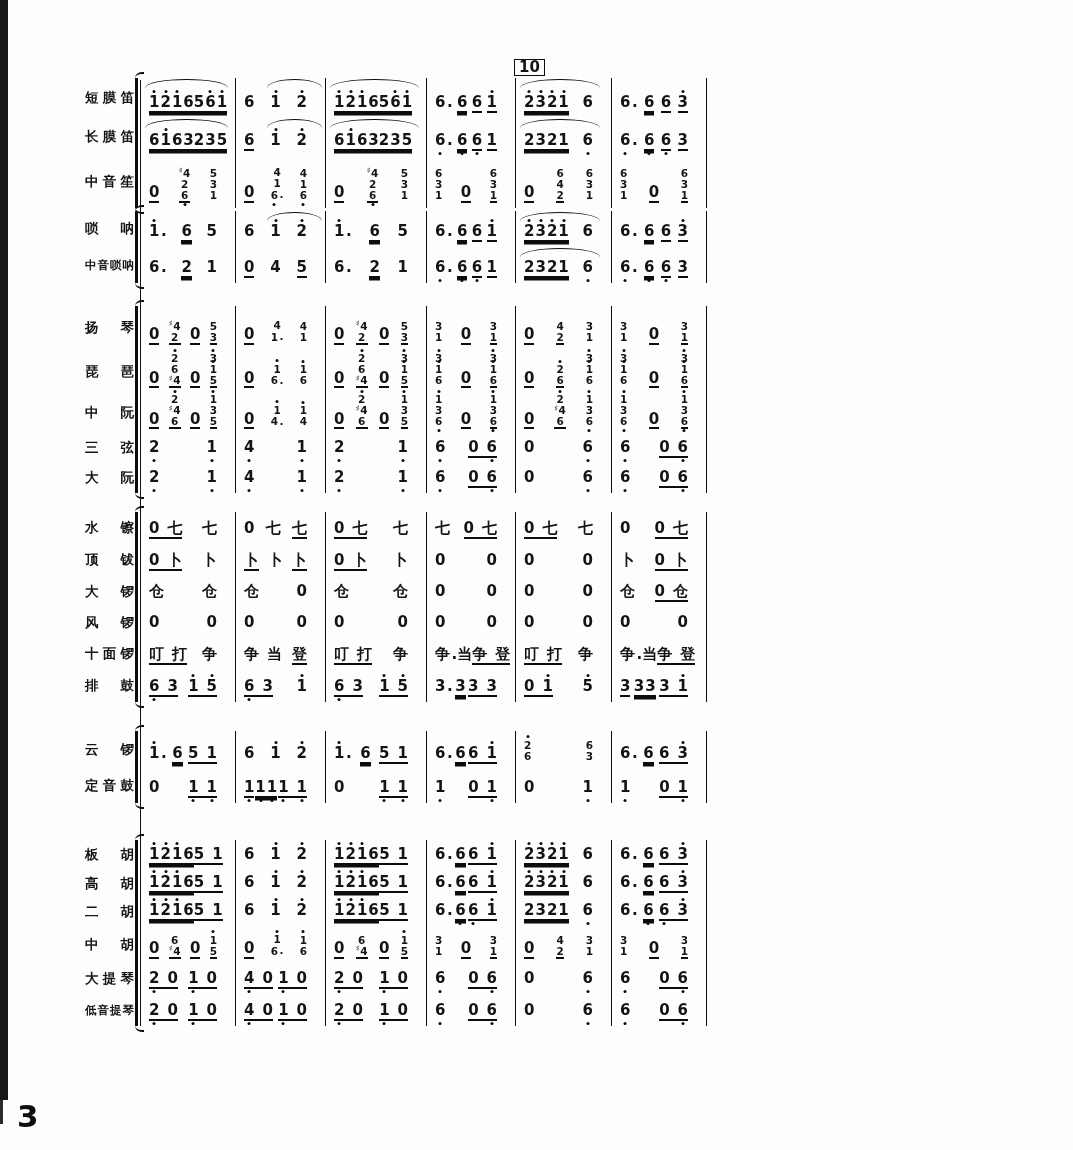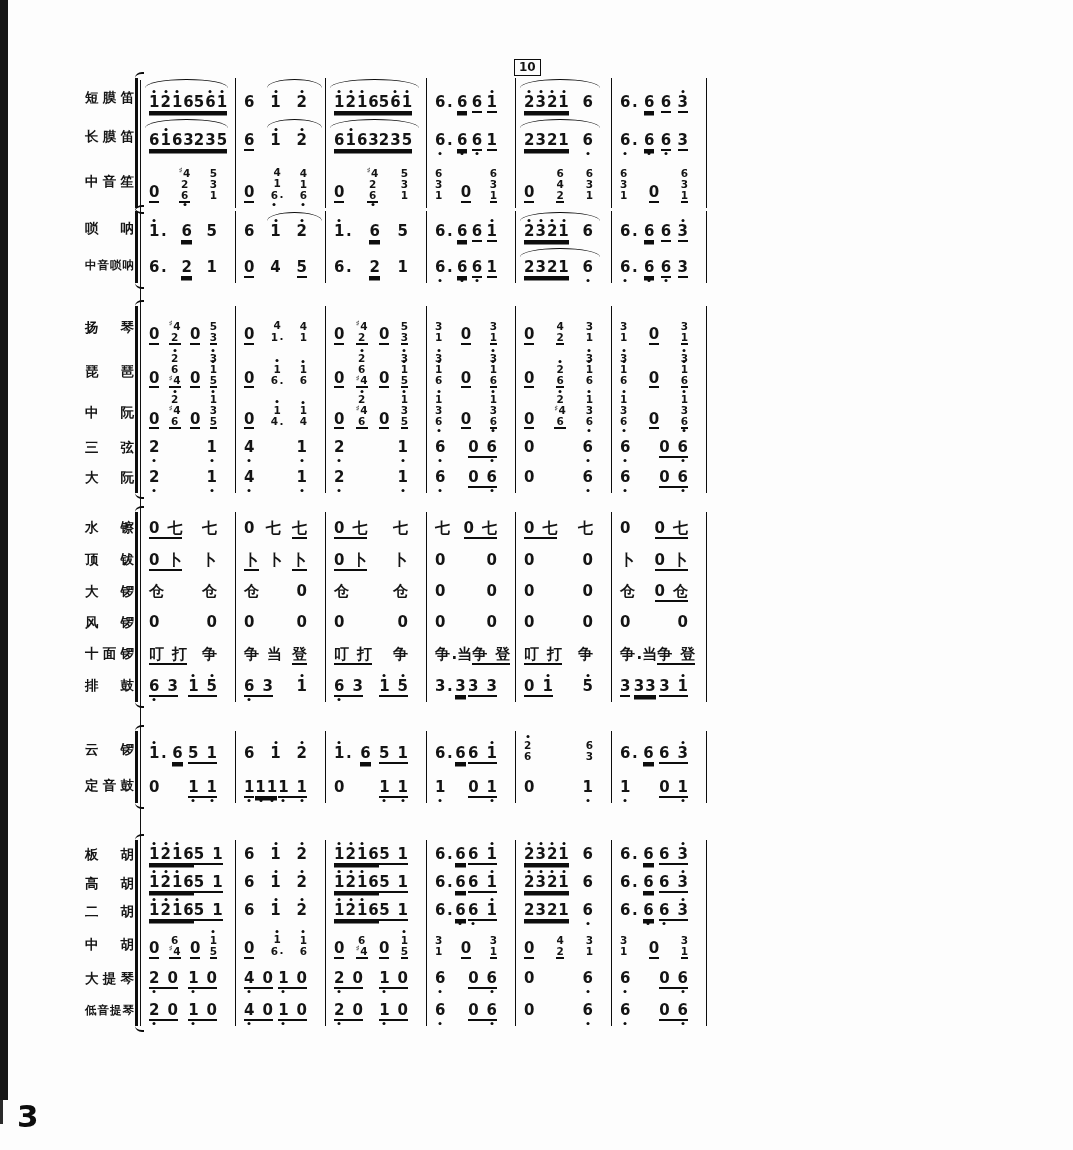--- a/index.html
+++ b/index.html
@@ -32,21 +32,21 @@
   .da{position:absolute;top:-5.5px;left:50%;transform:translateX(-50%);width:3px;height:3px;border-radius:50%;background:#0d0d0d;}
   .db{position:absolute;bottom:-6px;left:50%;transform:translateX(-50%);width:3px;height:3px;border-radius:50%;background:#0d0d0d;}
   .stack{display:inline-flex;flex-direction:column;align-items:center;font-size:10.5px;line-height:1.1;font-weight:bold;}
   .stack .da{top:-4.5px;}
   .stack .db{bottom:-4.5px;}
   .sh{font-size:8px;position:relative;top:-3.5px;margin-right:0.5px;font-weight:normal;}
   .aug{margin-left:1.5px;font-weight:bold;}
   .arc{position:absolute;top:1px;height:8px;border-top:1.5px solid #0d0d0d;
        border-radius:50% / 100% 100% 0 0;pointer-events:none;}
   .rehearsal{position:absolute;top:-19px;left:-2px;border:1.7px solid #0d0d0d;padding:0 4px;
-             font-size:12px;font-weight:bold;line-height:15px;background:#fdfdfd;}
+             font-size:15px;font-weight:bold;line-height:15px;background:#fdfdfd;}
 </style>
 </head>
 <body>
 
 <div class="gutter"></div>
 <div class="gutter2"></div>
 <div id="score">
   <div class="scoreline"></div>
 <div class="system" style="top: 78px;">
       <div class="brace"></div>

